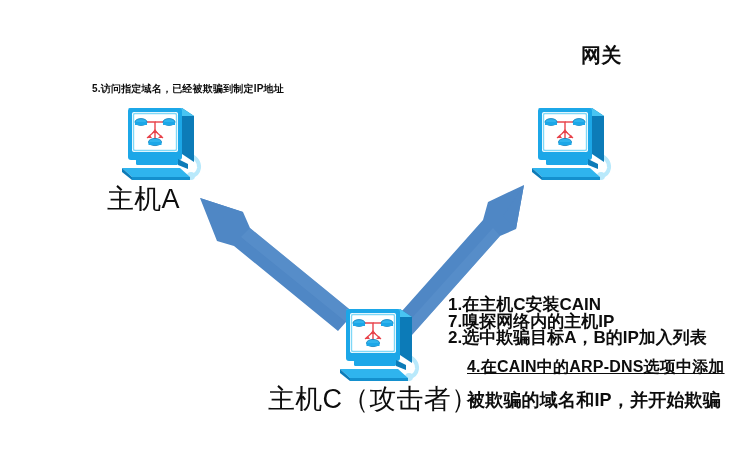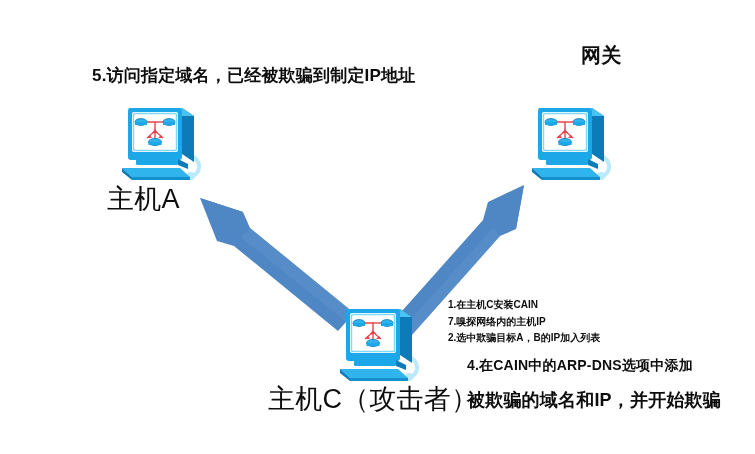--- a/index.html
+++ b/index.html
@@ -21,22 +21,22 @@
   .txt {
     position: absolute;
     white-space: nowrap;
     color: #0d0d0d;
     font-weight: bold;
     letter-spacing: 0.2px;
   }
 
   #step5-note {
     left: 92px;
-    top: 64px;
-    font-size: 17px;
+    top: 82px;
+    font-size: 10px;
   }
 
   #gateway-label {
     left: 541px;
     top: 42px;
     font-size: 20px;
     font-weight: bold;
     margin-left: 40px;
   }
 
@@ -58,33 +58,34 @@
     left: 268px;
     top: 381px;
     font-size: 27px;
     font-weight: normal;
   }
 
   .steps-list {
     position: absolute;
     left: 448px;
     top: 297px;
-    font-size: 10px;
+    font-size: 17px;
     line-height: 16.5px;
   }
   .steps-list .step-line {
     white-space: nowrap;
     color: #0d0d0d;
     font-weight: bold;
   }
 
   #step4-line {
     left: 467px;
     top: 357px;
-    font-size: 14px;
+    font-size: 16px;
+    text-decoration: underline;
   }
   #step4-cont {
     left: 467px;
     top: 388px;
     font-size: 18px;
   }
 
   
   .arrow-svg {
     position: absolute;

